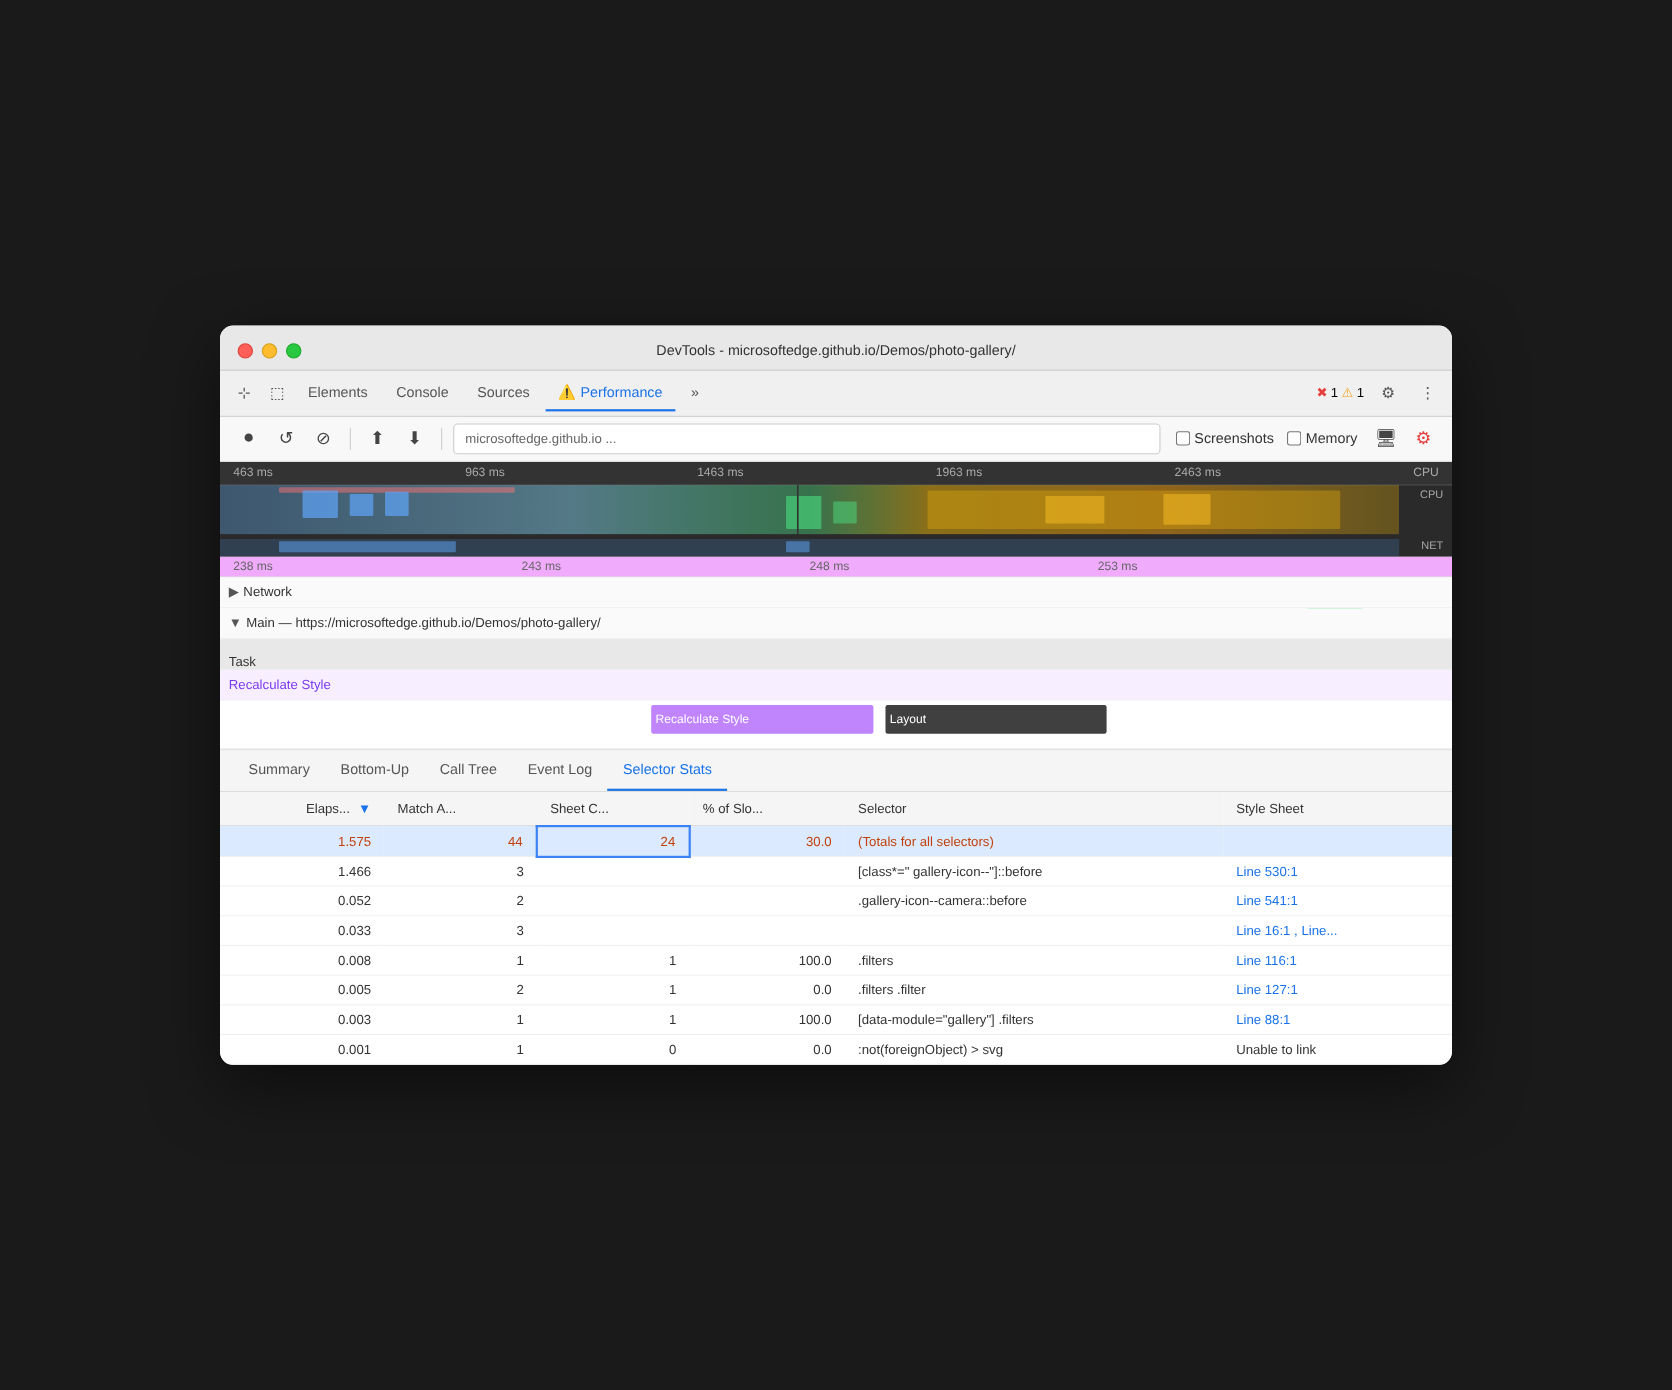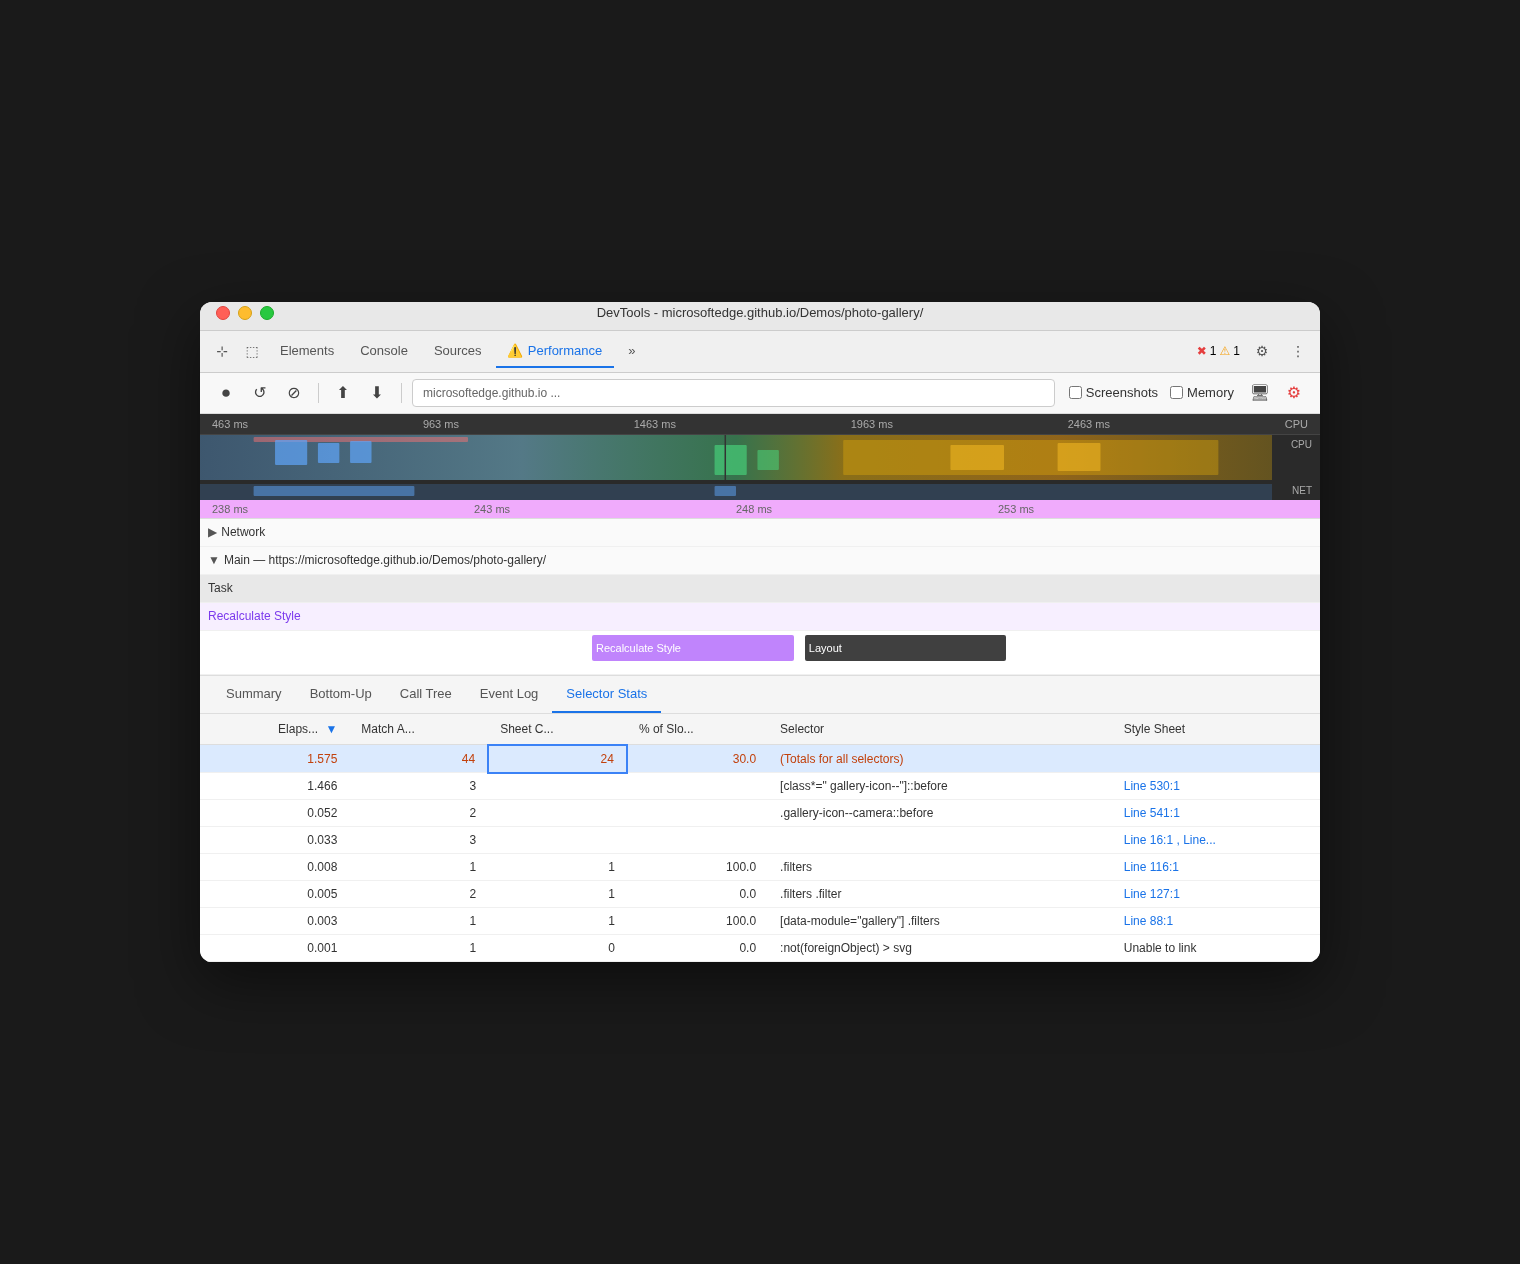--- a/index.html
+++ b/index.html
@@ -15,21 +15,21 @@
       width: 1120px;
       background: #f5f5f5;
       border-radius: 12px;
       box-shadow: 0 20px 60px rgba(0,0,0,0.5);
       overflow: hidden;
       position: relative;
     }
     
     .title-bar {
       background: #e8e8e8;
-      padding: 4px 16px 10px;
+      padding: 16px 16px 10px;
       display: flex;
       align-items: center;
       border-bottom: 1px solid #ccc;
       position: relative;
     }
     .traffic-lights {
       display: flex;
       gap: 8px;
       margin-right: 16px;
     }
@@ -192,21 +192,21 @@
       align-items: center;
       height: 28px;
       border-bottom: 1px solid #f0f0f0;
       padding-left: 8px;
       font-size: 12px;
       color: #333;
       position: relative;
     }
     .flame-row.network-row { background: #fafafa; }
     .flame-row.main-row { background: #fafafa; font-weight: 500; }
-    .flame-row.task-row { background: #e8e8e8; }
+    .flame-row.task-row { background: #e8e8e8; align-items: flex-end; }
     .flame-row.recalc-row { background: #c084fc33; }
     .triangle { margin-right: 4px; color: #555; }
     .network-badge {
       position: absolute;
       right: 80px;
       top: 4px;
       background: #4ade80;
       color: #166534;
       font-size: 10px;
       padding: 2px 6px;

